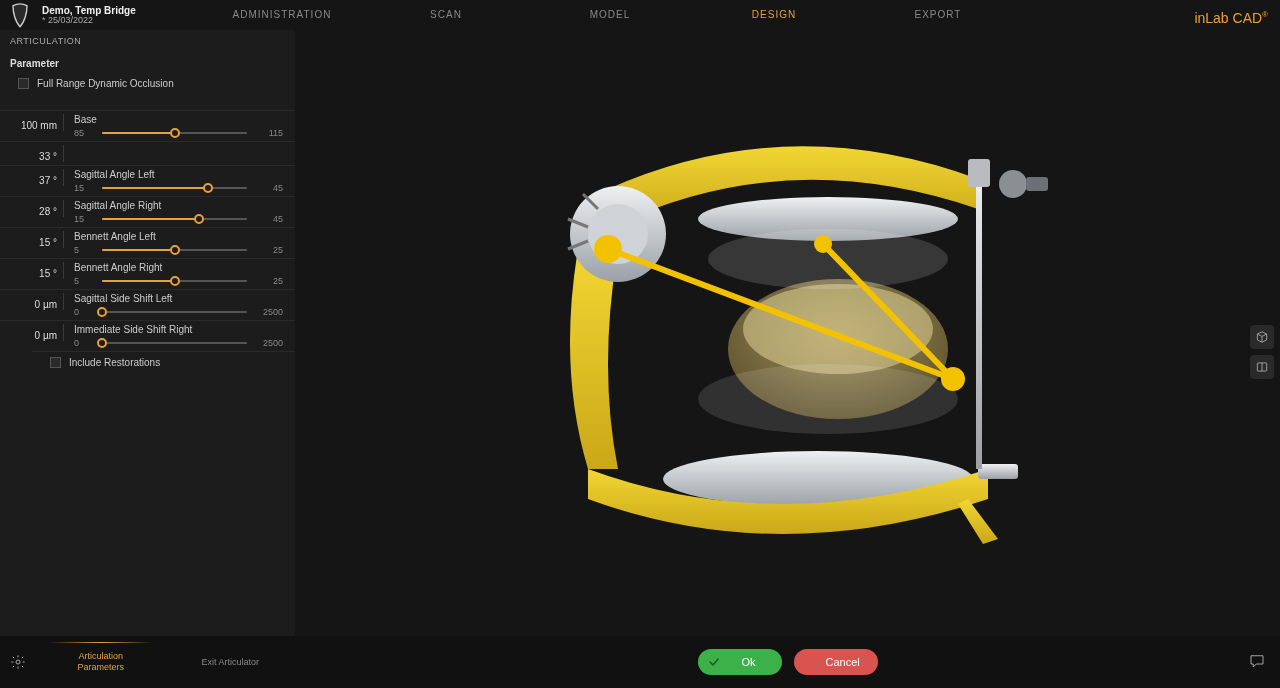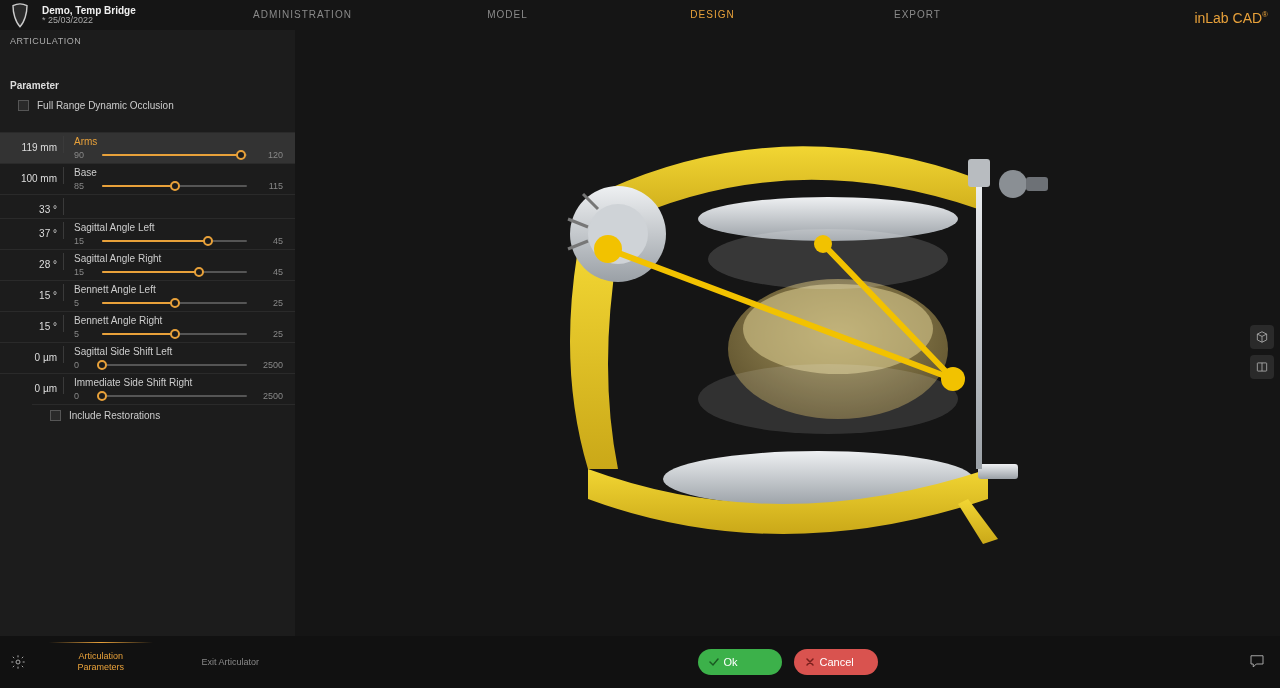--- a/index.html
+++ b/index.html
@@ -13,21 +13,21 @@
   .case-date { font-size: 9px; color:#aaa; }
   .nav { position:absolute; left:200px; right:260px; top:0; height:30px; display:flex; }
   .nav-item { flex:1; text-align:center; font-size:10px; line-height:30px; letter-spacing:1px; color:#8a8a8a; cursor:pointer; }
   .nav-item.active { color:#e8a13a; }
   .brand { position:absolute; right:12px; top:0; height:30px; line-height:30px; font-size:14px; color:#e8a13a; font-weight:500; }
   .brand sup { font-size:8px; }
   
   
   .sidebar { position:absolute; left:0; top:30px; width:295px; bottom:52px; background:#1c1c1c; display:flex; flex-direction:column; }
   .sb-header { font-size:9px; letter-spacing:0.5px; padding:6px 10px 6px 10px; color:#aaa; text-transform:uppercase; }
-  .sb-sub { font-size:10px; font-weight:bold; padding:6px 10px 4px 10px; color:#ddd;margin-top:22px; }
+  .sb-sub { font-size:10px; font-weight:bold; padding:6px 10px 4px 10px; color:#ddd; }
   
   .check-row { display:flex; align-items:center; padding:5px 10px 21px 18px; font-size:10px; color:#ccc; }
   .check-row .cb { width:11px; height:11px; border:1px solid #555; background:#2a2a2a; margin-right:8px; }
   
   .param-row { display:flex; align-items:flex-start; padding:3px 8px 3px 8px; border-top:1px solid #2a2a2a; }
   .param-row.active { background:#333333; }
   .param-val { width:56px; text-align:right; font-size:10px; color:#ddd; padding-right:6px; padding-top:6px; border-right:1px solid #3a3a3a; }
   .param-body { flex:1; padding-left:10px; padding-right:4px; }
   .param-name { font-size:10px; color:#ccc; margin-bottom:3px; }
   .param-row.active .param-name { color:#e8a13a; }
@@ -54,21 +54,21 @@
   
   .articulator { position:absolute; left:50%; top:50%; transform:translate(-50%,-55%); width:520px; height:480px; }
   
   
   .right-tools { position:absolute; right:6px; top:295px; display:flex; flex-direction:column; gap:6px; }
   .rt-btn { width:24px; height:24px; background:#2a2a2a; border-radius:4px; display:flex; align-items:center; justify-content:center; cursor:pointer; }
   .rt-btn svg { width:14px; height:14px; }
   
   
   .actionbar { position:absolute; left:295px; right:0; bottom:0; height:52px; background:#111; display:flex; align-items:center; justify-content:center; gap:12px; }
-  .btn { height:26px; border-radius:13px; display:flex; align-items:center; padding:0 18px 0 10px; font-size:11px; cursor:pointer; gap:4px; }
+  .btn { height:26px; border-radius:13px; display:flex; align-items:center; padding:0 18px 0 10px; font-size:11px; cursor:pointer; gap:22px; }
   .btn-ok { background:#3cb14a; color:#fff; width:84px; justify-content:flex-start; }
   .btn-cancel { background:#d9534f; color:#fff; width:84px; justify-content:flex-start; }
   .btn svg { width:12px; height:12px; }
   .chat-icon { position:absolute; right:14px; bottom:14px; }
   .chat-icon svg { width:18px; height:18px; }
 </style>
 </head>
 <body>
 
 <div class="topbar">
@@ -76,52 +76,38 @@
     <svg viewBox="0 0 24 24" fill="none">
         <path d="M6 4 C10 2 14 2 18 4 C18 10 16 18 12 22 C8 18 6 10 6 4 Z" stroke="#ccc" stroke-width="1.2" fill="#2a2a2a"></path>
       </svg>
   </div>
   <div class="case-block">
     <div class="case-name">Demo, Temp Bridge</div>
     <div class="case-date">* 25/03/2022</div>
   </div>
   <div class="nav" id="nav">
       <div class="nav-item">ADMINISTRATION</div>
+      <div class="nav-item">SCAN</div>
       <div class="nav-item">MODEL</div>
       <div class="nav-item active">DESIGN</div>
       <div class="nav-item">EXPORT</div>
     </div>
   <div class="brand"><span>inLab CAD</span><sup>®</sup></div>
 </div>
 
 <div class="sidebar">
   <div class="sb-header">ARTICULATION</div>
   <div class="sb-sub">Parameter</div>
 
   <div class="check-row">
     <div class="cb"></div>
     <span>Full Range Dynamic Occlusion</span>
   </div>
 
   <div id="params">
-      <div class="param-row active">
-        <div class="param-val">119 mm</div>
-        <div class="param-body">
-          <div class="param-name">Arms</div>
-          <div class="slider-row">
-            <div class="slider-min">90</div>
-            <div class="slider-track">
-              <div class="track-bg"></div>
-              <div class="track-fill" style="width:96%"></div>
-              <div class="track-thumb" style="left:96%"></div>
-            </div>
-            <div class="slider-max">120</div>
-          </div>
-        </div>
-      </div>
       <div class="param-row">
         <div class="param-val">100 mm</div>
         <div class="param-body">
           <div class="param-name">Base</div>
           <div class="slider-row">
             <div class="slider-min">85</div>
             <div class="slider-track">
               <div class="track-bg"></div>
               <div class="track-fill" style="width:50%"></div>
               <div class="track-thumb" style="left:50%"></div>

